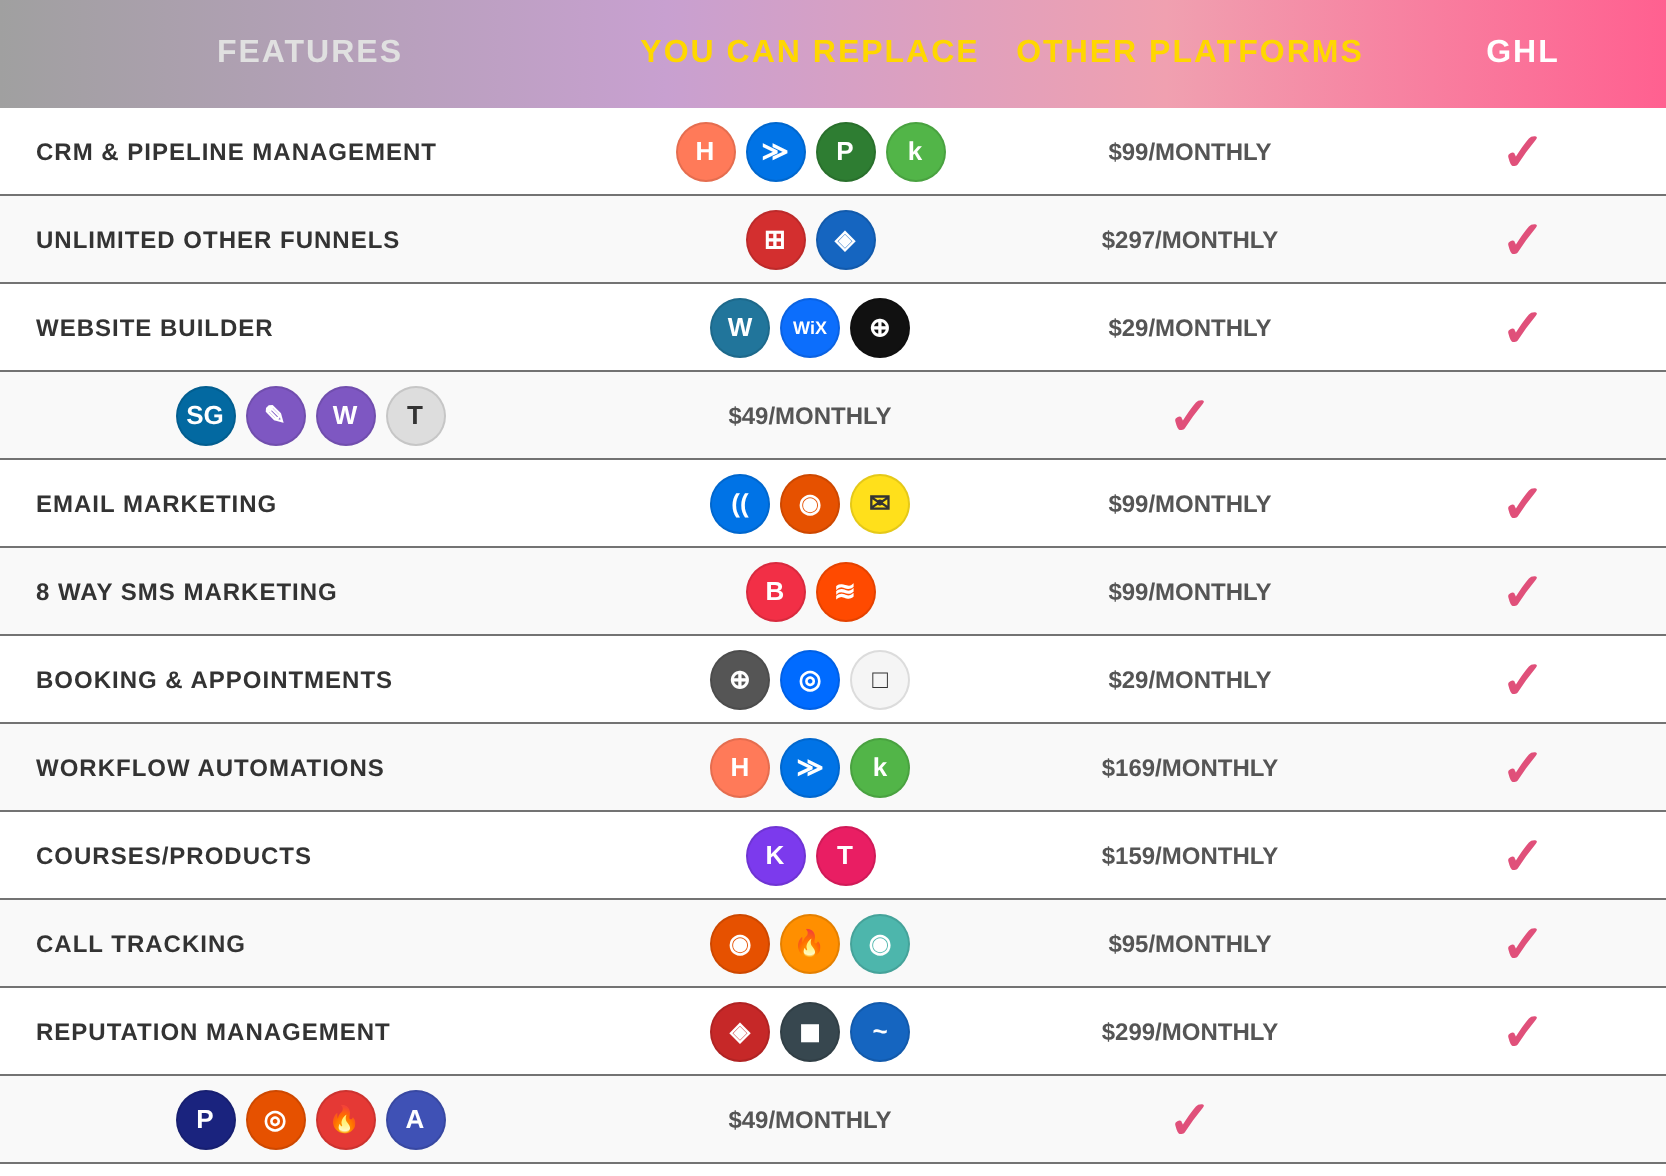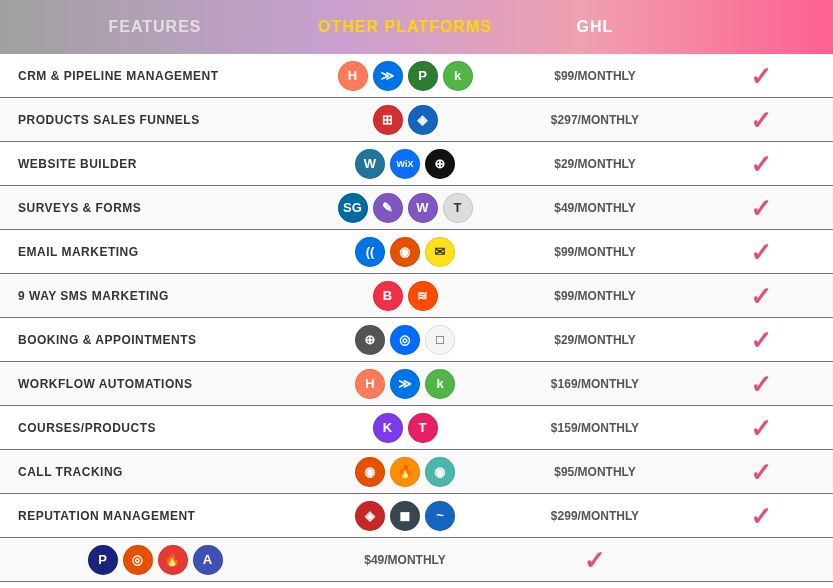--- a/index.html
+++ b/index.html
@@ -103,40 +103,41 @@
       overflow: hidden;
     }
   </style>
 </head>
 <body>
 
 <div class="table-container">
 
   <div class="header-row">
     <div class="header-cell features">FEATURES</div>
+    <div class="header-cell replace">YOU CAN REPLACE</div>
     <div class="header-cell other">OTHER PLATFORMS</div>
     <div class="header-cell ghl">GHL</div>
   </div>
 
   <div id="table-body">
       <div class="data-row">
         <div class="cell feature-name">CRM &amp; PIPELINE MANAGEMENT</div>
         <div class="cell icons">
           <div class="icon-circle" style="background: rgb(255, 122, 89); color: rgb(255, 255, 255);">H</div>
           <div class="icon-circle" style="background: rgb(0, 115, 230); color: rgb(255, 255, 255);">≫</div>
           <div class="icon-circle" style="background: rgb(46, 125, 50); color: rgb(255, 255, 255);">P</div>
           <div class="icon-circle" style="background: rgb(82, 181, 72); color: rgb(255, 255, 255);">k</div>
         </div>
         <div class="cell price">$99/MONTHLY</div>
         <div class="cell ghl-check">
           <span class="check-mark">✓</span>
         </div>
       </div>
       <div class="data-row">
-        <div class="cell feature-name">PRODUCTS SALES FUNNELS</div>
+        <div class="cell feature-name">UNLIMITED OTHER FUNNELS</div>
         <div class="cell icons">
           <div class="icon-circle" style="background: rgb(211, 47, 47); color: rgb(255, 255, 255);">⊞</div>
           <div class="icon-circle" style="background: rgb(21, 101, 192); color: rgb(255, 255, 255);">◈</div>
         </div>
         <div class="cell price">$297/MONTHLY</div>
         <div class="cell ghl-check">
           <span class="check-mark">✓</span>
         </div>
       </div>
       <div class="data-row">
@@ -145,21 +146,20 @@
           <div class="icon-circle" style="background: rgb(33, 117, 155); color: rgb(255, 255, 255);">W</div>
           <div class="icon-circle" style="background: rgb(12, 110, 252); color: rgb(255, 255, 255); font-size: 9px;">WiX</div>
           <div class="icon-circle" style="background: rgb(17, 17, 17); color: rgb(255, 255, 255);">⊕</div>
         </div>
         <div class="cell price">$29/MONTHLY</div>
         <div class="cell ghl-check">
           <span class="check-mark">✓</span>
         </div>
       </div>
       <div class="data-row">
-        <div class="cell feature-name">SURVEYS &amp; FORMS</div>
         <div class="cell icons">
           <div class="icon-circle" style="background: #0369a1; color: rgb(255, 255, 255);">SG</div>
           <div class="icon-circle" style="background: rgb(126, 87, 194); color: rgb(255, 255, 255);">✎</div>
           <div class="icon-circle" style="background: rgb(126, 87, 194); color: rgb(255, 255, 255);">W</div>
           <div class="icon-circle" style="background: rgb(221, 221, 221); color: rgb(51, 51, 51);">T</div>
         </div>
         <div class="cell price">$49/MONTHLY</div>
         <div class="cell ghl-check">
           <span class="check-mark">✓</span>
         </div>
@@ -170,21 +170,21 @@
           <div class="icon-circle" style="background: rgb(0, 115, 230); color: rgb(255, 255, 255);">((</div>
           <div class="icon-circle" style="background: rgb(230, 81, 0); color: rgb(255, 255, 255);">◉</div>
           <div class="icon-circle" style="background: rgb(255, 224, 27); color: rgb(51, 51, 51);">✉</div>
         </div>
         <div class="cell price">$99/MONTHLY</div>
         <div class="cell ghl-check">
           <span class="check-mark">✓</span>
         </div>
       </div>
       <div class="data-row">
-        <div class="cell feature-name">9 WAY SMS MARKETING</div>
+        <div class="cell feature-name">8 WAY SMS MARKETING</div>
         <div class="cell icons">
           <div class="icon-circle" style="background: rgb(242, 47, 70); color: rgb(255, 255, 255);">B</div>
           <div class="icon-circle" style="background: rgb(255, 74, 0); color: rgb(255, 255, 255);">≋</div>
         </div>
         <div class="cell price">$99/MONTHLY</div>
         <div class="cell ghl-check">
           <span class="check-mark">✓</span>
         </div>
       </div>
       <div class="data-row">

